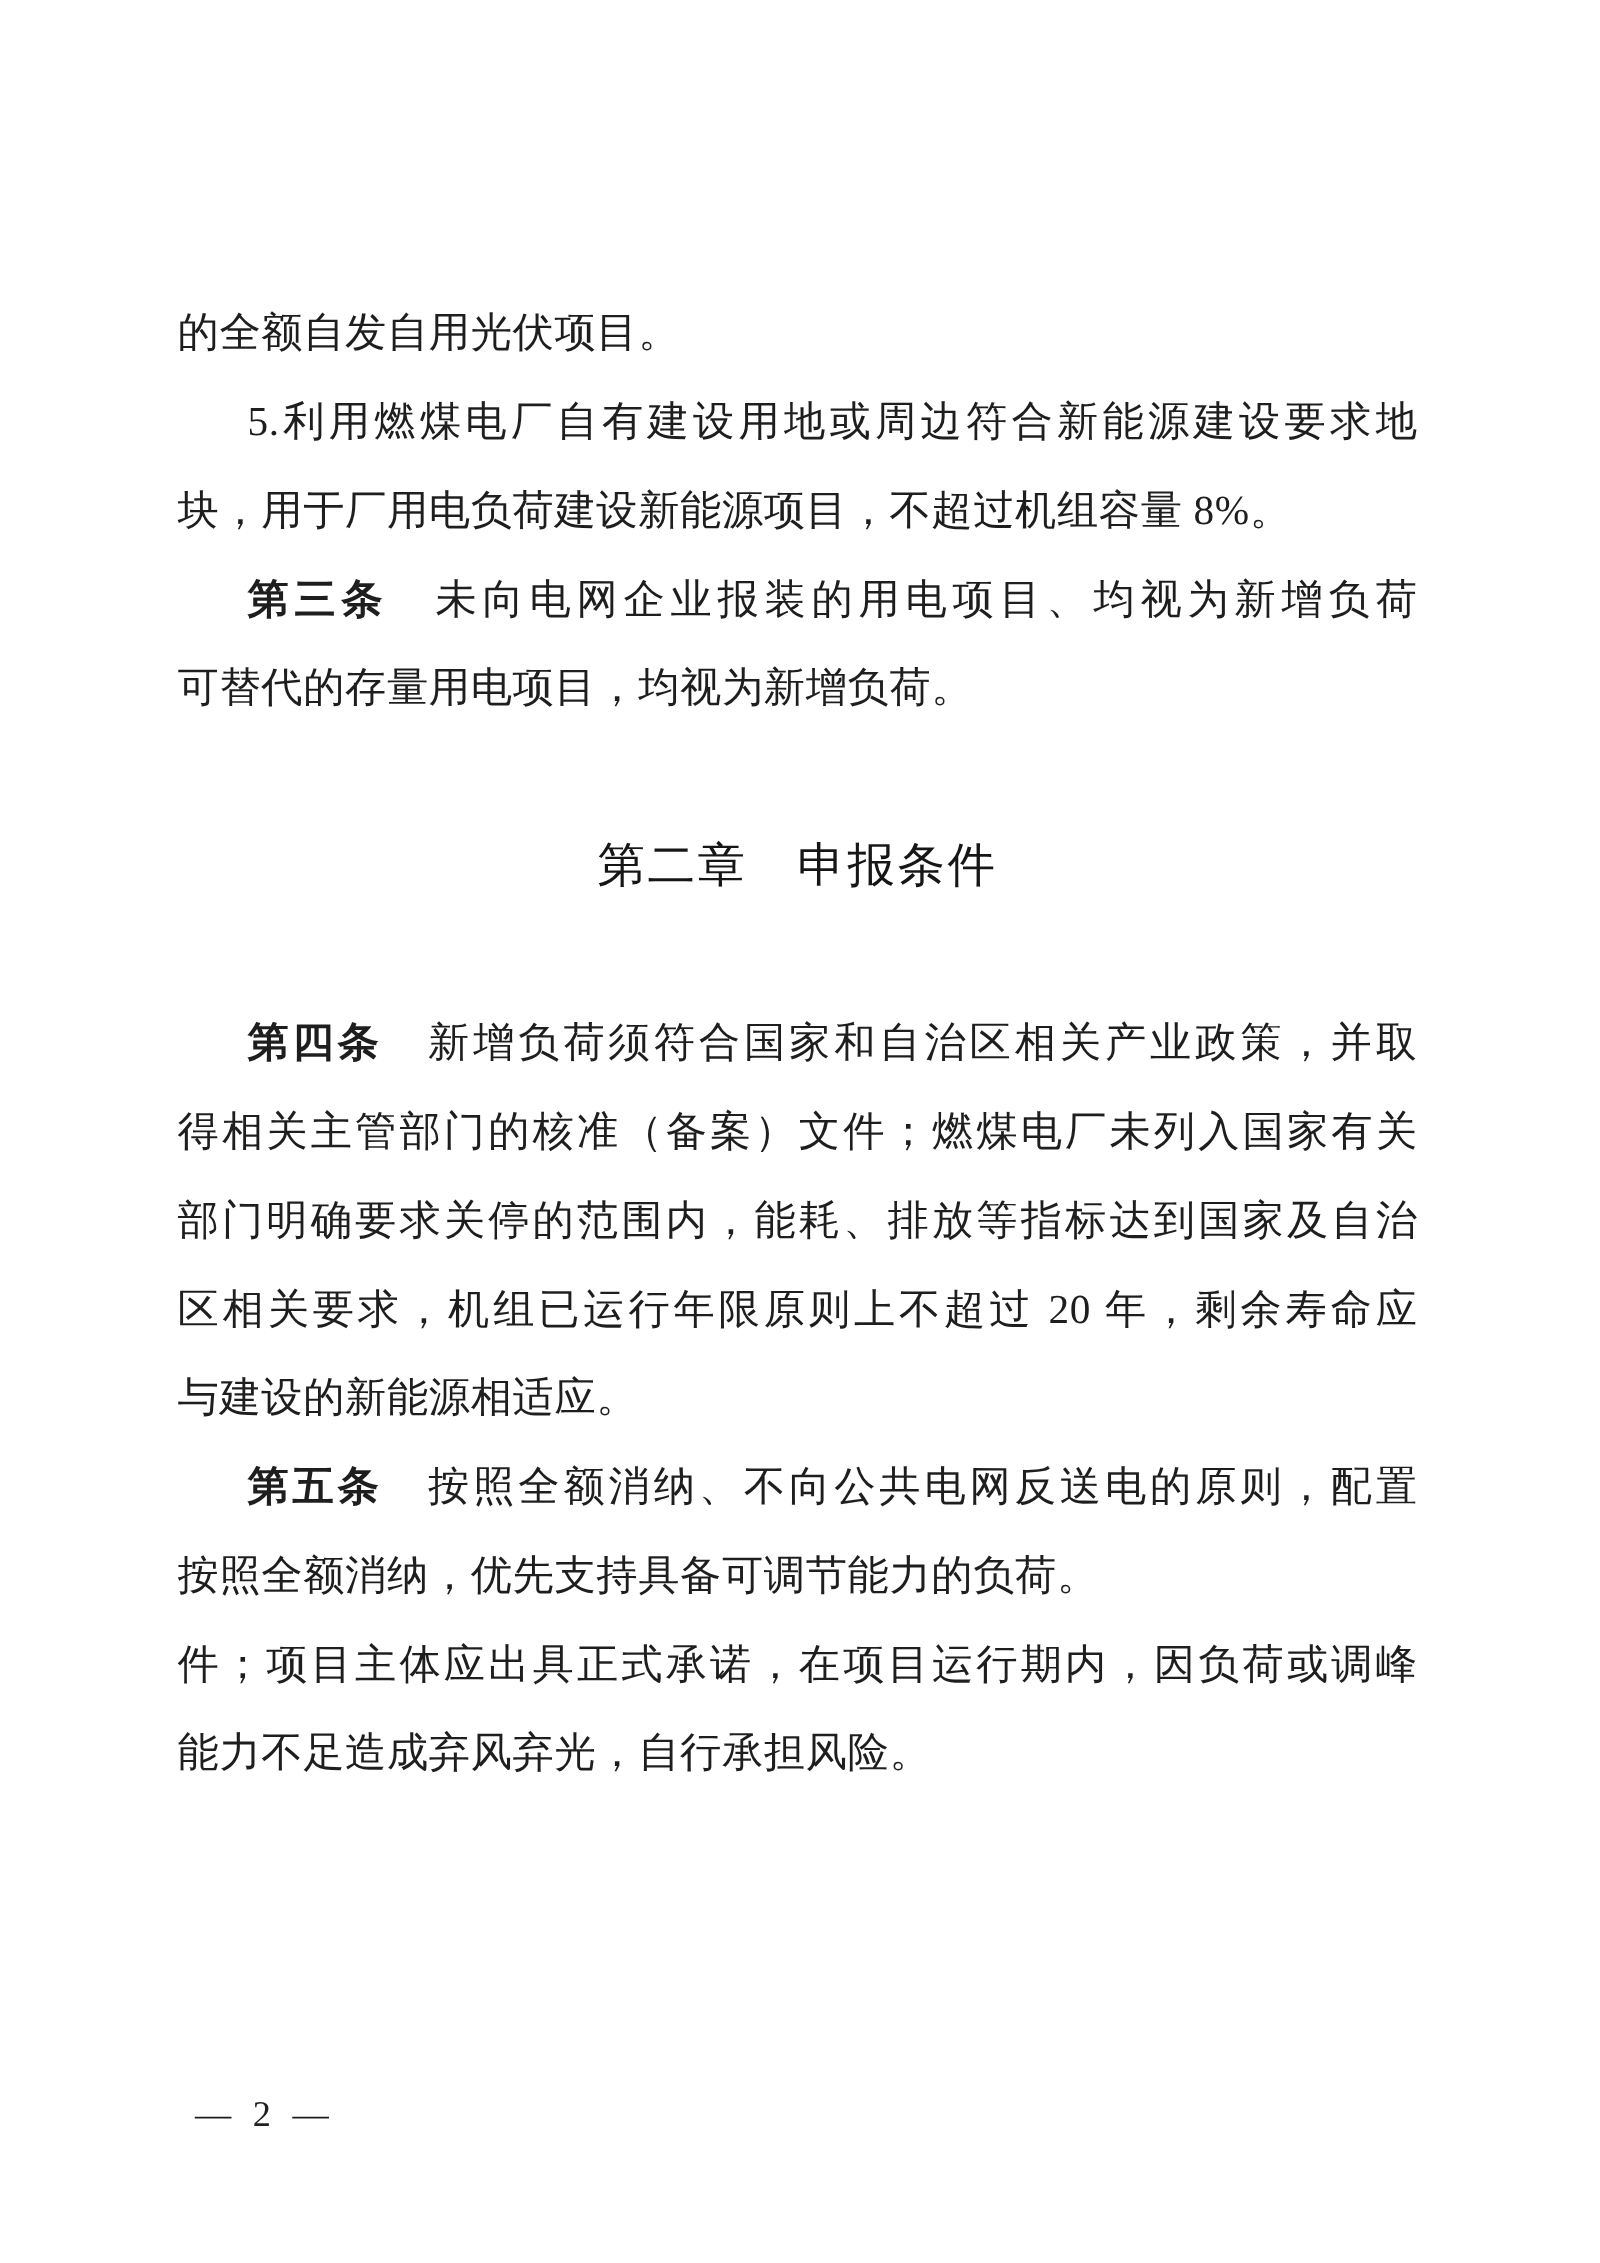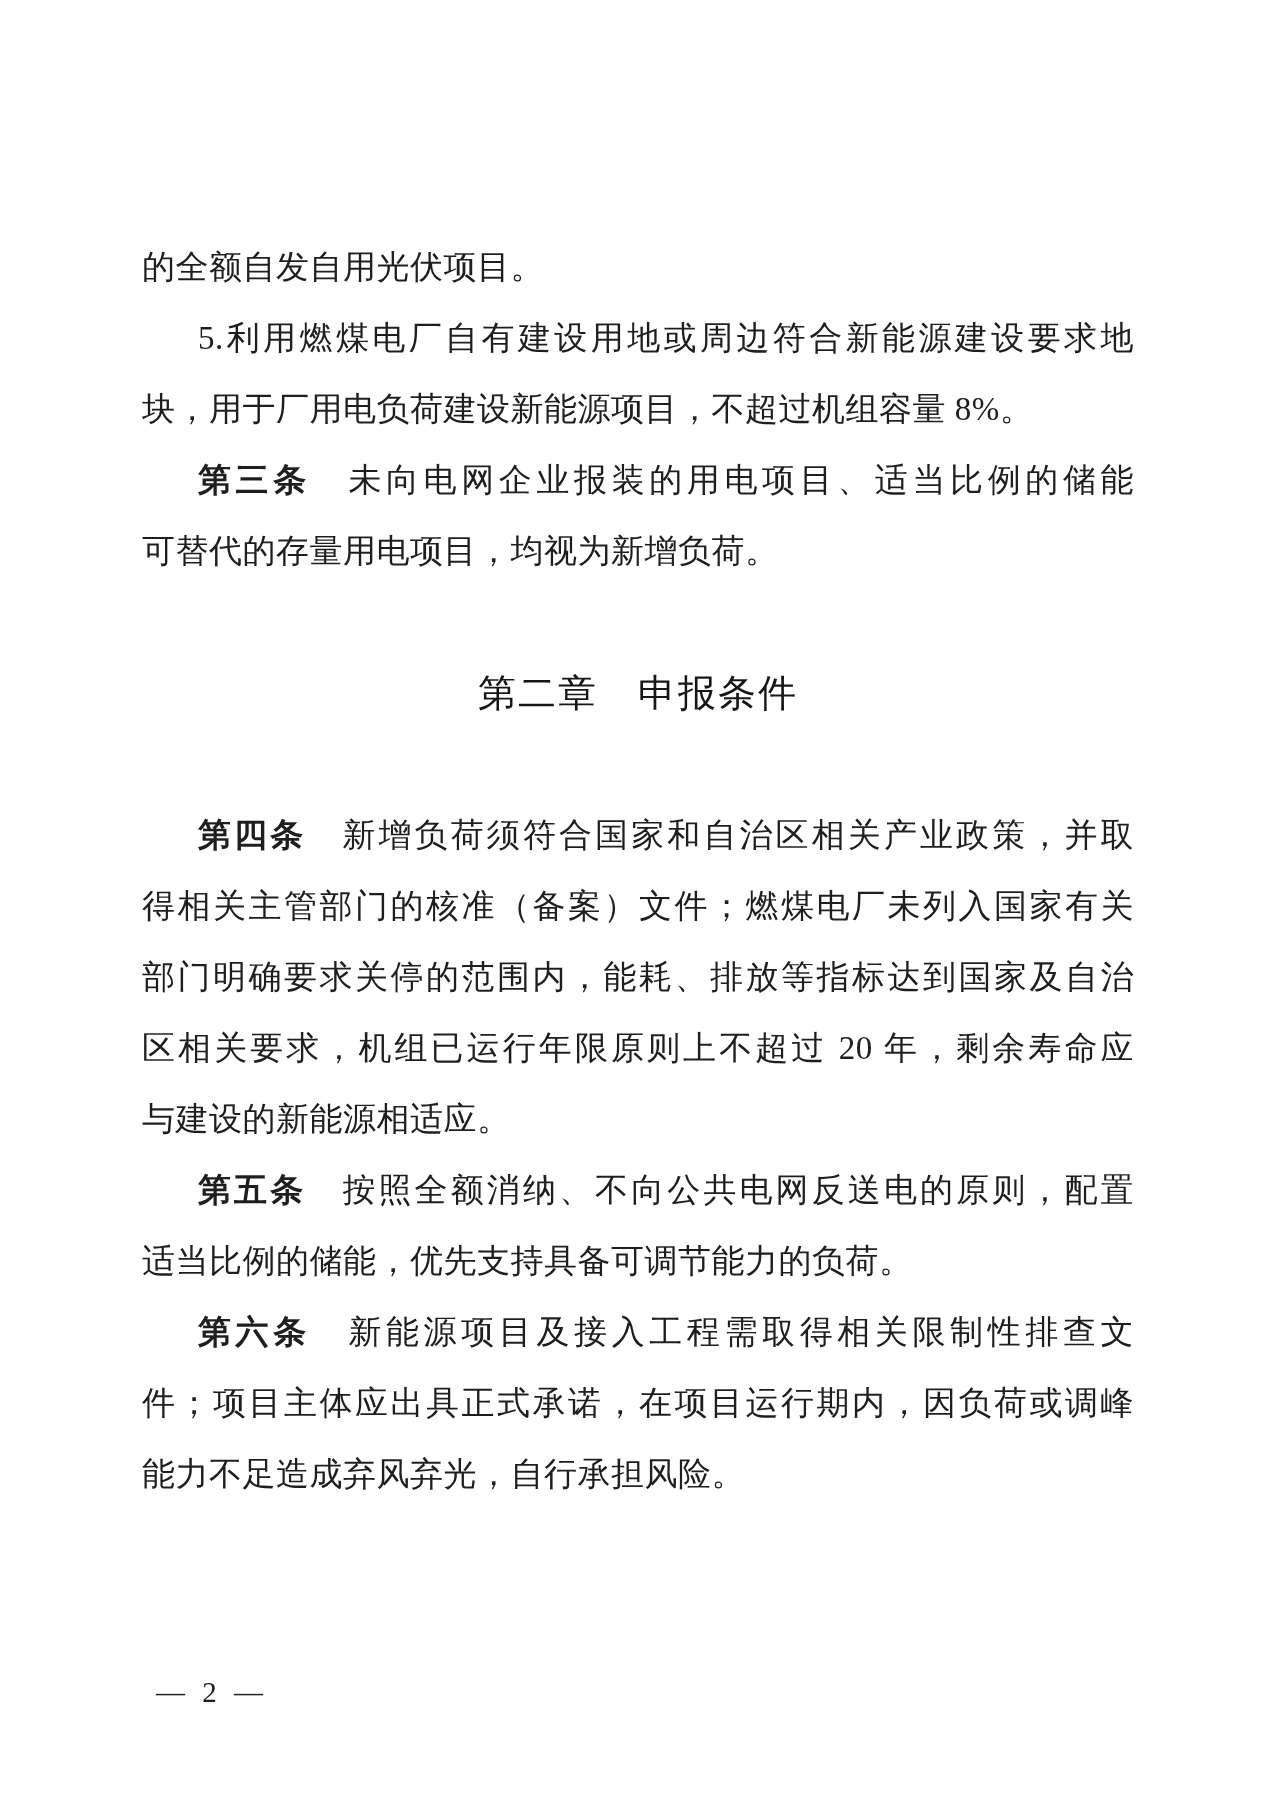--- a/index.html
+++ b/index.html
@@ -67,42 +67,41 @@
 <div class="page">
 
   <main class="body-text">
 
     <p class="line end"><span>的全额自发自用光伏项目。</span></p>
 
     <p class="line indent"><span>5.利用燃煤电厂自有建设用地或周边符合新能源建设要求地</span></p>
 
     <p class="line end"><span>块，用于厂用电负荷建设新能源项目，不超过机组容量 8%。</span></p>
 
-    <p class="line indent"><span class="lead">第三条</span><span>　未向电网企业报装的用电项目、适当比例的储能</span></p>
+    <p class="line indent"><span class="lead">第三条</span><span>　未向电网企业报装的用电项目、均视为新增负荷</span></p>
 
 
     <p class="line end"><span>可替代的存量用电项目，均视为新增负荷。</span></p>
 
     <h2 class="chapter">第二章　申报条件</h2>
 
     <p class="line indent"><span class="lead">第四条</span><span>　新增负荷须符合国家和自治区相关产业政策，并取</span></p>
 
     <p class="line"><span>得相关主管部门的核准（备案）文件；燃煤电厂未列入国家有关</span></p>
 
     <p class="line"><span>部门明确要求关停的范围内，能耗、排放等指标达到国家及自治</span></p>
 
     <p class="line"><span>区相关要求，机组已运行年限原则上不超过 20 年，剩余寿命应</span></p>
 
     <p class="line end"><span>与建设的新能源相适应。</span></p>
 
     <p class="line indent"><span class="lead">第五条</span><span>　按照全额消纳、不向公共电网反送电的原则，配置</span></p>
 
-    <p class="line end"><span>适当比例的储能，优先支持具备可调节能力的负荷。</span></p>
+    <p class="line end"><span>按照全额消纳，优先支持具备可调节能力的负荷。</span></p>
 
-    <p class="line indent"><span class="lead">第六条</span><span>　新能源项目及接入工程需取得相关限制性排查文</span></p>
 
     <p class="line"><span>件；项目主体应出具正式承诺，在项目运行期内，因负荷或调峰</span></p>
 
     <p class="line end"><span>能力不足造成弃风弃光，自行承担风险。</span></p>
 
   </main>
 
   <footer class="page-footer"><span>— 2 —</span></footer>
 
 </div>

